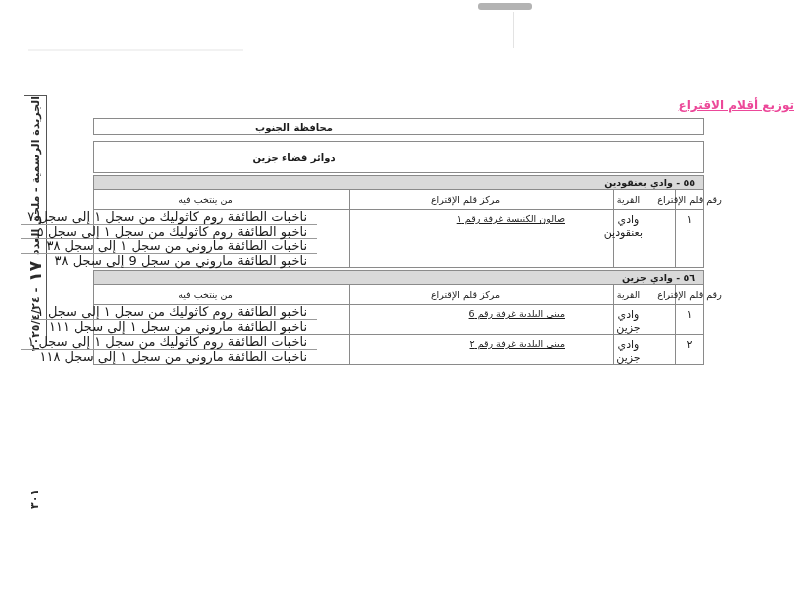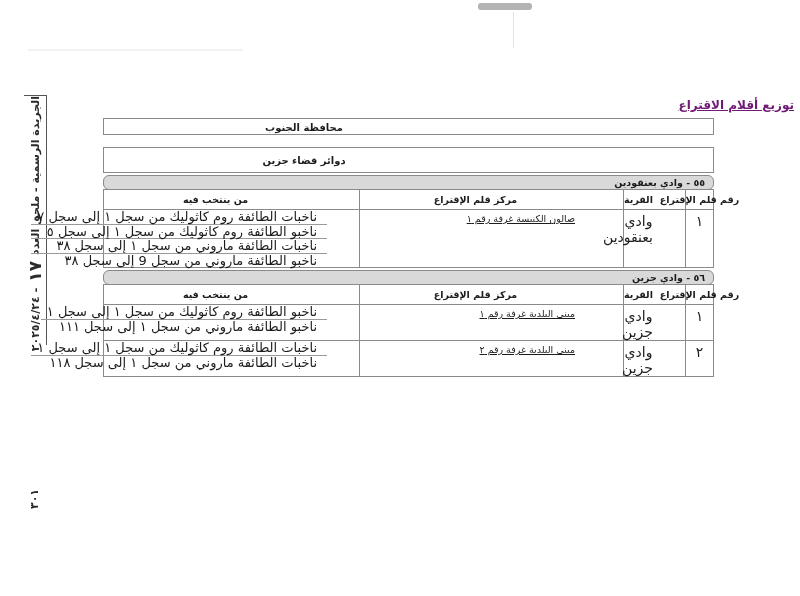--- a/index.html
+++ b/index.html
@@ -26,45 +26,45 @@
   .sidebar-text .big-num { font-size:17px; font-weight:bold; letter-spacing:1px; padding:0 2px; }
   .pagenum {
     position:absolute; left:28px; top:516px; width:34px;
     transform:rotate(-90deg); transform-origin:0 0;
     direction:rtl; font-size:11px; font-weight:bold; color:#2a2a2a; text-align:center;
   }
 
   
   .doc-title {
     position:absolute; top:98px; right:6px; direction:rtl;
-    font-size:12px; font-weight:bold; text-decoration:underline; color:#701a75;
+    font-size:12px; font-weight:bold; text-decoration:underline; color:#ec4899;
   }
 
   
-  .table-area { position:absolute; left:103px; top:118px; width:611px; direction:rtl; }
+  .table-area { position:absolute; left:93px; top:118px; width:611px; direction:rtl; }
   .trow { border:1px solid #8a8a8a; background:#fff; box-sizing:border-box; }
 
   .crow { position:relative; height:17px; }
-  .crow.dist { margin-top:12px; height:26px; }
+  .crow.dist { margin-top:6px; height:32px; }
   .crow span {
     position:absolute; left:0; top:50%; transform:translateY(-50%);
     width:400px; text-align:center; font-weight:bold; font-size:10px; white-space:nowrap;
   }
 
   .sec { margin-top:2px; }
   .sec-head { height:15px; background:#d9d9d9; display:flex; align-items:center;
-    padding-right:8px; font-weight:bold; font-size:9.5px;border-radius:6px; }
+    padding-right:8px; font-weight:bold; font-size:9.5px; }
   .cols { display:grid; grid-template-columns:60px 62px 264px 1fr; height:21px; margin-top:-1px; }
   .drow { display:grid; grid-template-columns:60px 62px 264px 1fr; margin-top:-1px; }
   .c { box-sizing:border-box; }
   .cols .c:not(:last-child), .drow .c:not(:last-child) { border-left:1px solid #8a8a8a;margin-left:32px; }
   .th { display:flex; align-items:center; justify-content:center;
-    font-weight:bold; font-size:9.5px; white-space:nowrap; overflow:visible; }
+    font-weight:normal; font-size:9.5px; white-space:nowrap; overflow:visible; }
 
-  .c-num, .c-vil { font-size:14px; text-align:center; padding-top:3px; }
+  .c-num, .c-vil { font-size:11px; text-align:center; padding-top:3px; }
   .c-cen { font-size:9.5px; text-align:right; padding:3px 16px 0 4px;text-decoration:underline; }
   .c-vot { padding:0; }
   .vline { height:13.5px; line-height:13.5px; font-size:13px; text-align:right;
     padding-right:10px; padding-left:6px; border-bottom:1px solid #9a9a9a; white-space:nowrap; }
   .vline:last-child { border-bottom:none; }
 </style>
 </head>
 <body>
 
 <div class="page">
@@ -119,21 +119,21 @@
     <div class="cols trow">
       <div class="c th">رقم قلم الإقتراع</div>
       <div class="c th">القرية</div>
       <div class="c th">مركز قلم الإقتراع</div>
       <div class="c th">من ينتخب فيه</div>
     </div>
     <div class="rows">
   <div class="drow trow">
     <div class="c c-num">١</div>
     <div class="c c-vil">وادي جزين</div>
-    <div class="c c-cen">مبنى البلدية غرفة رقم ١</div>
+    <div class="c c-cen">مبنى البلدية غرفة رقم 6</div>
     <div class="c c-vot">
                 <div class="vline">ناخبو الطائفة روم كاثوليك من سجل ١ إلى سجل ١</div>
                 <div class="vline">ناخبو الطائفة ماروني من سجل ١ إلى سجل ١١١</div>
               </div>
   </div>
 
   <div class="drow trow">
     <div class="c c-num">٢</div>
     <div class="c c-vil">وادي جزين</div>
     <div class="c c-cen">مبنى البلدية غرفة رقم ٢</div>

